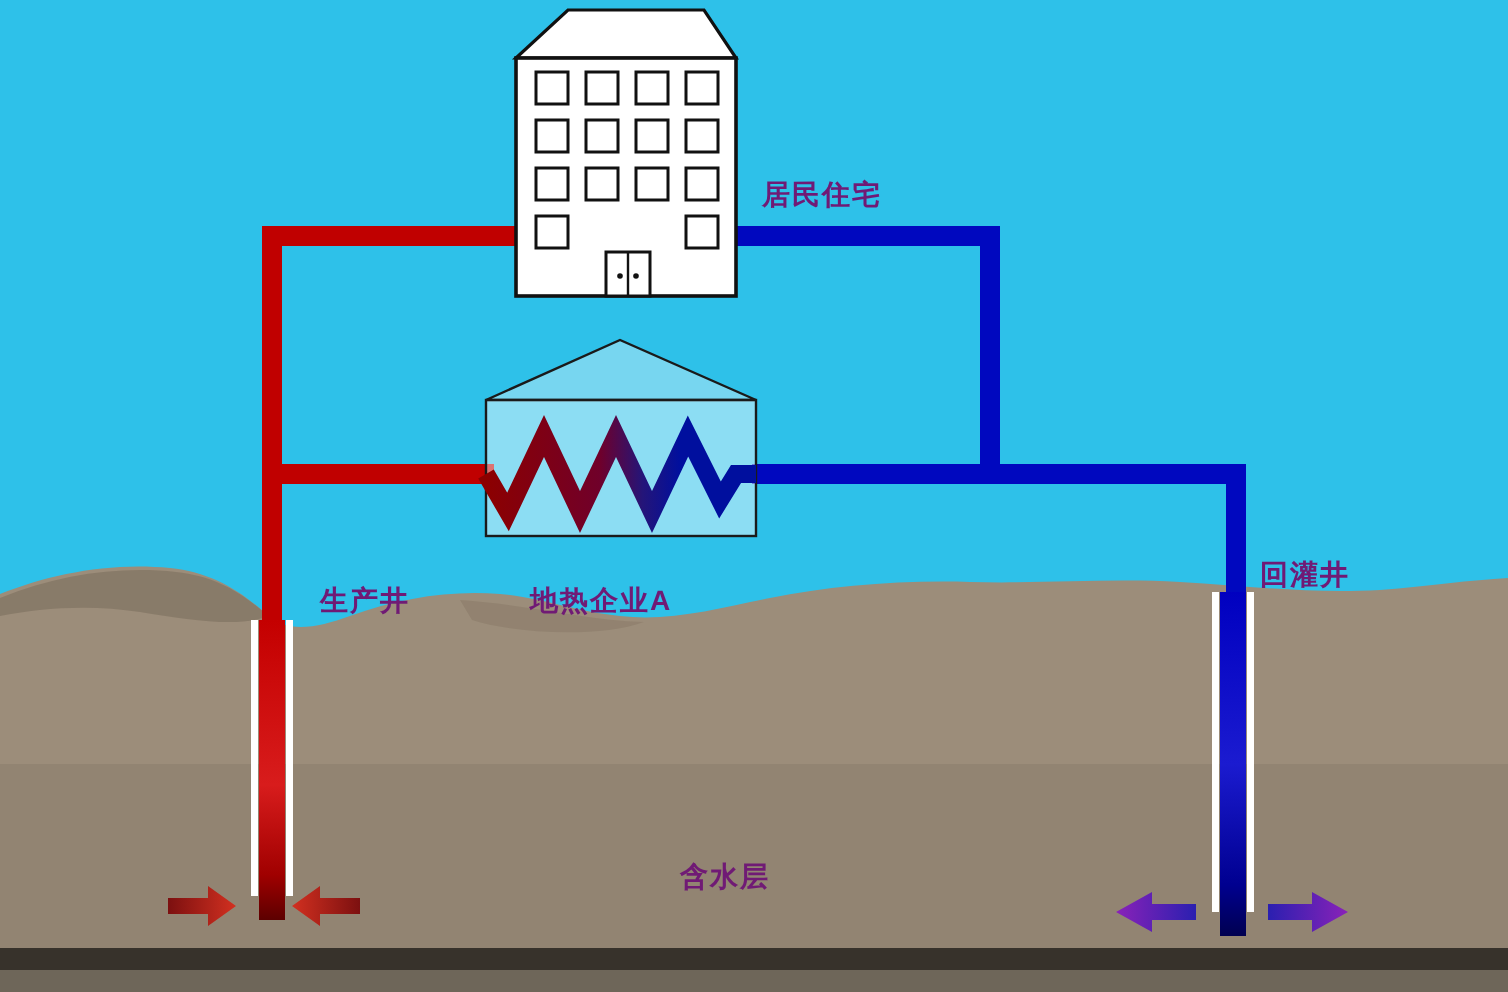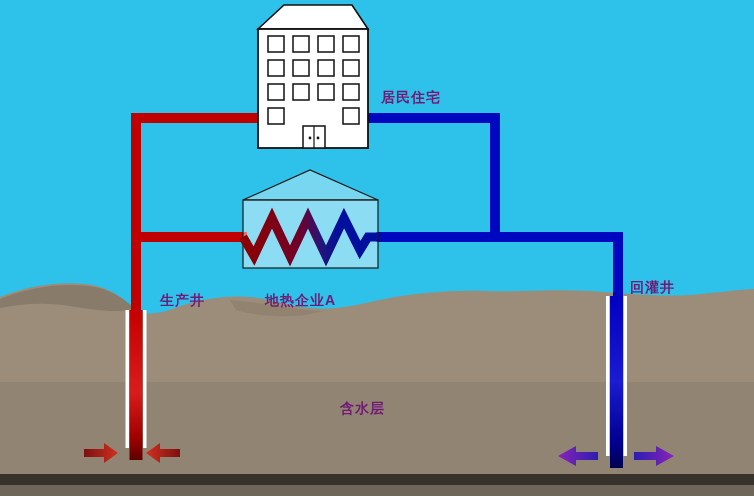--- a/index.html
+++ b/index.html
@@ -10,21 +10,21 @@
   }
   .stage svg{position:absolute;left:0;top:0;}
   .lbl{
     position:absolute;font-size:14px;font-weight:600;color:#701a75;
     letter-spacing:1px;white-space:nowrap;line-height:1;
   }
   #lbl-residence{left:381px;top:90px;}
   #lbl-enterprise{left:265px;top:269px;margin-top:24px;}
   #lbl-production{left:160px;top:293px;}
   #lbl-injection{left:630px;top:280px;}
-  #lbl-aquifer{left:340px;top:401px;}
+  #lbl-aquifer{left:340px;top:431px;}
 </style>
 </head>
 <body>
 
 <div class="stage">
 
 <svg width="754" height="496" viewBox="0 0 754 496">
   <defs>
     <linearGradient id="gradCoil" gradientUnits="userSpaceOnUse" x1="243" y1="0" x2="378" y2="0">
       <stop offset="0" stop-color="#8c0000"></stop>

